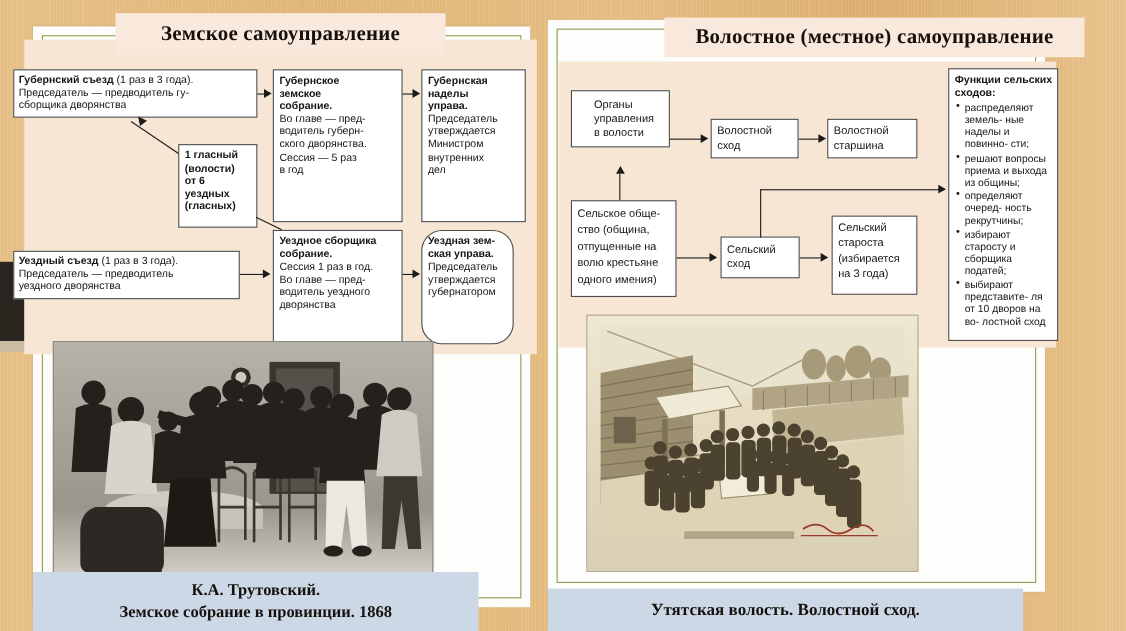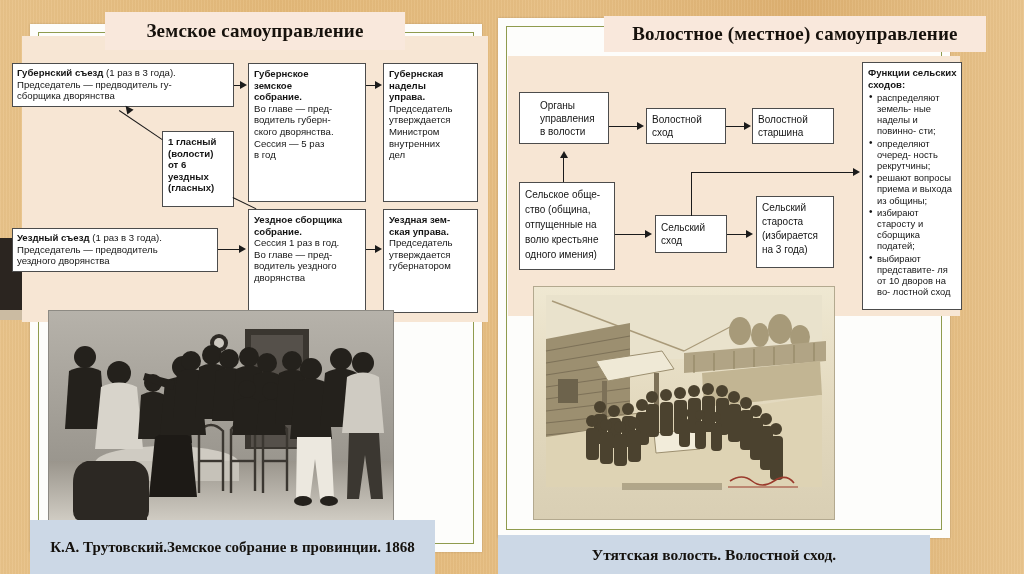--- a/index.html
+++ b/index.html
@@ -91,21 +91,21 @@
   #photo-zemstvo{ left:48px; top:310px; width:344px; height:215px;
     background:#b9b5ad;border:1px solid #8d8a83;}
   #photo-volost{ left:533px; top:286px; width:300px; height:232px;
     background:#e4dcc6;border:1px solid #b3a98f;}
 
   
   .caption{
     position:absolute;background:#ccd8e6;
     font-family:"Liberation Serif","DejaVu Serif",serif;
     font-weight:700;color:#15120e;text-align:center;
-    display:flex;flex-direction:row;align-items:center;justify-content:center;
+    display:flex;flex-direction:column;align-items:center;justify-content:center;
   }
   #caption-left{ left:30px; top:520px; width:405px; height:54px; font-size:15px; line-height:20px;}
   #caption-right{ left:498px; top:535px; width:432px; height:39px; font-size:15.5px; line-height:20px;}
 
   
   #scan-edge{position:absolute;left:0;top:238px;width:24px;height:72px;background:#2b2520;}
   #scan-edge2{position:absolute;left:0;top:310px;width:30px;height:10px;background:#cbbba2;}
 </style>
 </head>
 <body>
@@ -166,21 +166,21 @@
 
   <div class="box pad5" style="left:248px;top:209px;width:118px;height:104px;">
     <b>Уездное сборщика</b><br>
     <b>собрание.</b><br>
     <span>Сессия 1 раз в год.</span><br>
     <span>Во главе — пред-</span><br>
     <span>водитель уездного</span><br>
     <span>дворянства</span>
   </div>
 
-  <div class="box pad5" style="left:383px;top:209px;width:95px;height:104px;">
+  <div class="box pad5" style="left:383px;top:209px;width:84px;height:104px;border-radius:19px;">
     <b>Уездная зем-</b><br>
     <b>ская управа.</b><br>
     <span>Председатель</span><br>
     <span>утверждается</span><br>
     <span>губернатором</span>
   </div>
 
   <div class="ln h" style="left:234px;top:85px;width:7px;"></div>
   <div class="ah" style="left:240px;top:81px;"></div>
 
@@ -201,21 +201,21 @@
   <div class="diag" style="left:233px;top:197px;width:26px;transform:rotate(26deg);"></div>
 
   <div class="paper" id="paper-right">
     <div class="paper-rule"></div>
   </div>
 
   <div class="cream" id="cream-right"></div>
 
   <div class="banner" id="banner-right">Волостное (местное) самоуправление</div>
 
-  <div class="box pad5 center-v" style="left:519px;top:92px;width:90px;height:52px;font-size:10px;line-height:13px;padding-left:20px;">
+  <div class="box pad5 center-v" style="left:519px;top:82px;width:90px;height:52px;font-size:10px;line-height:13px;padding-left:20px;">
     <span>Органы</span>
     <span>управления</span>
     <span>в волости</span>
   </div>
 
   <div class="box pad5 center-v" style="left:646px;top:108px;width:80px;height:36px;font-size:10px;line-height:13px;">
     <span>Волостной</span>
     <span>сход</span>
   </div>
 
@@ -247,26 +247,26 @@
   <div id="box-functions">
     <div class="fn-title">Функции сельских</div>
     <div class="fn-title">сходов:</div>
     <ul>
       <li>
         <span>распределяют земель-</span>
         <span>ные наделы и повинно-</span>
         <span>сти;</span>
       </li>
       <li>
+        <span>решают вопросы приема</span>
+        <span>и выхода из общины;</span>
+      </li>
+      <li>
         <span>определяют очеред-</span>
         <span>ность рекрутчины;</span>
-      </li>
-      <li>
-        <span>решают вопросы приема</span>
-        <span>и выхода из общины;</span>
       </li>
       <li>
         <span>избирают старосту</span>
         <span>и сборщика податей;</span>
       </li>
       <li>
         <span>выбирают представите-</span>
         <span>ля от 10 дворов на во-</span>
         <span>лостной сход</span>
       </li>

